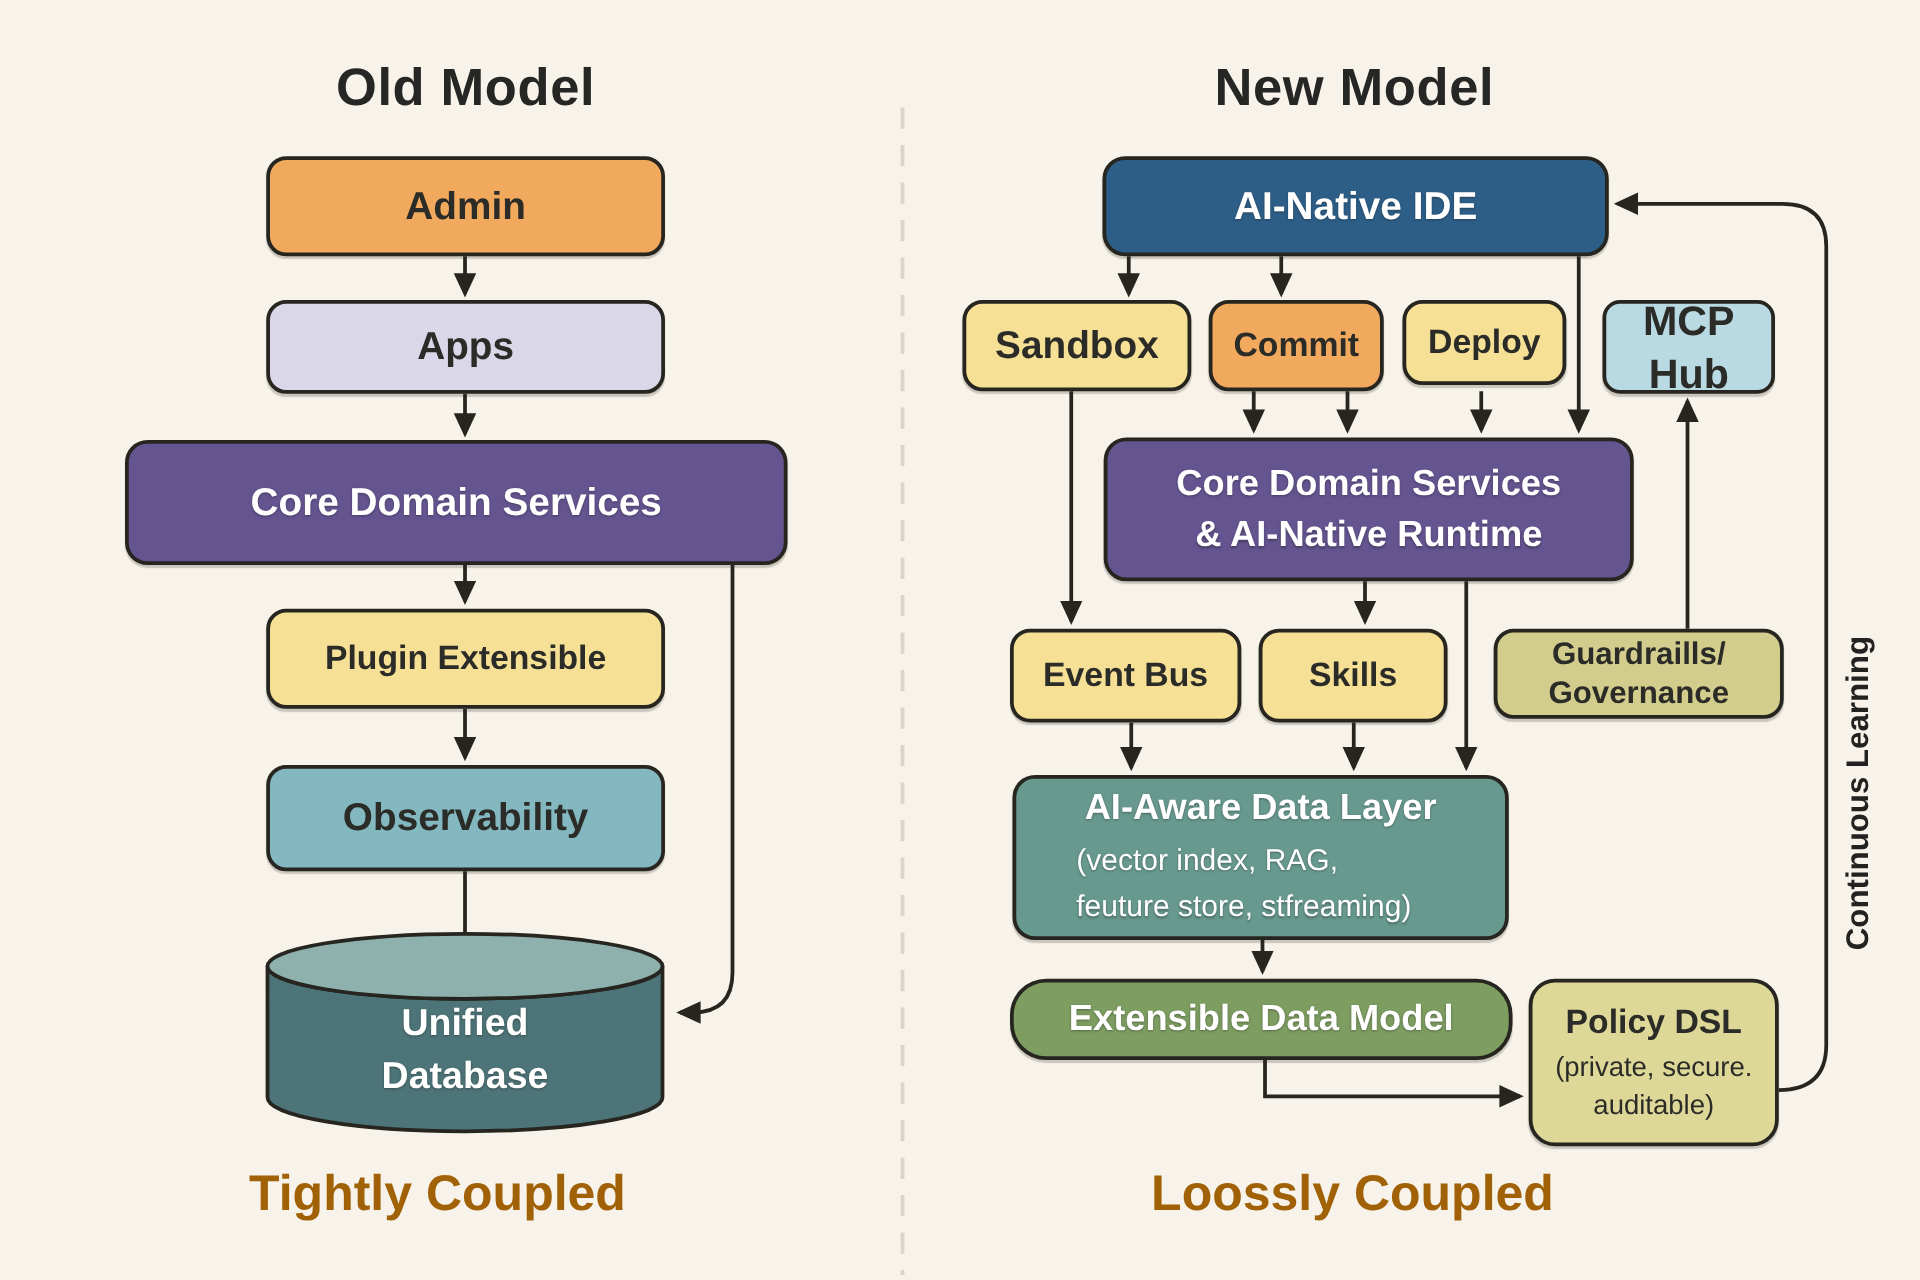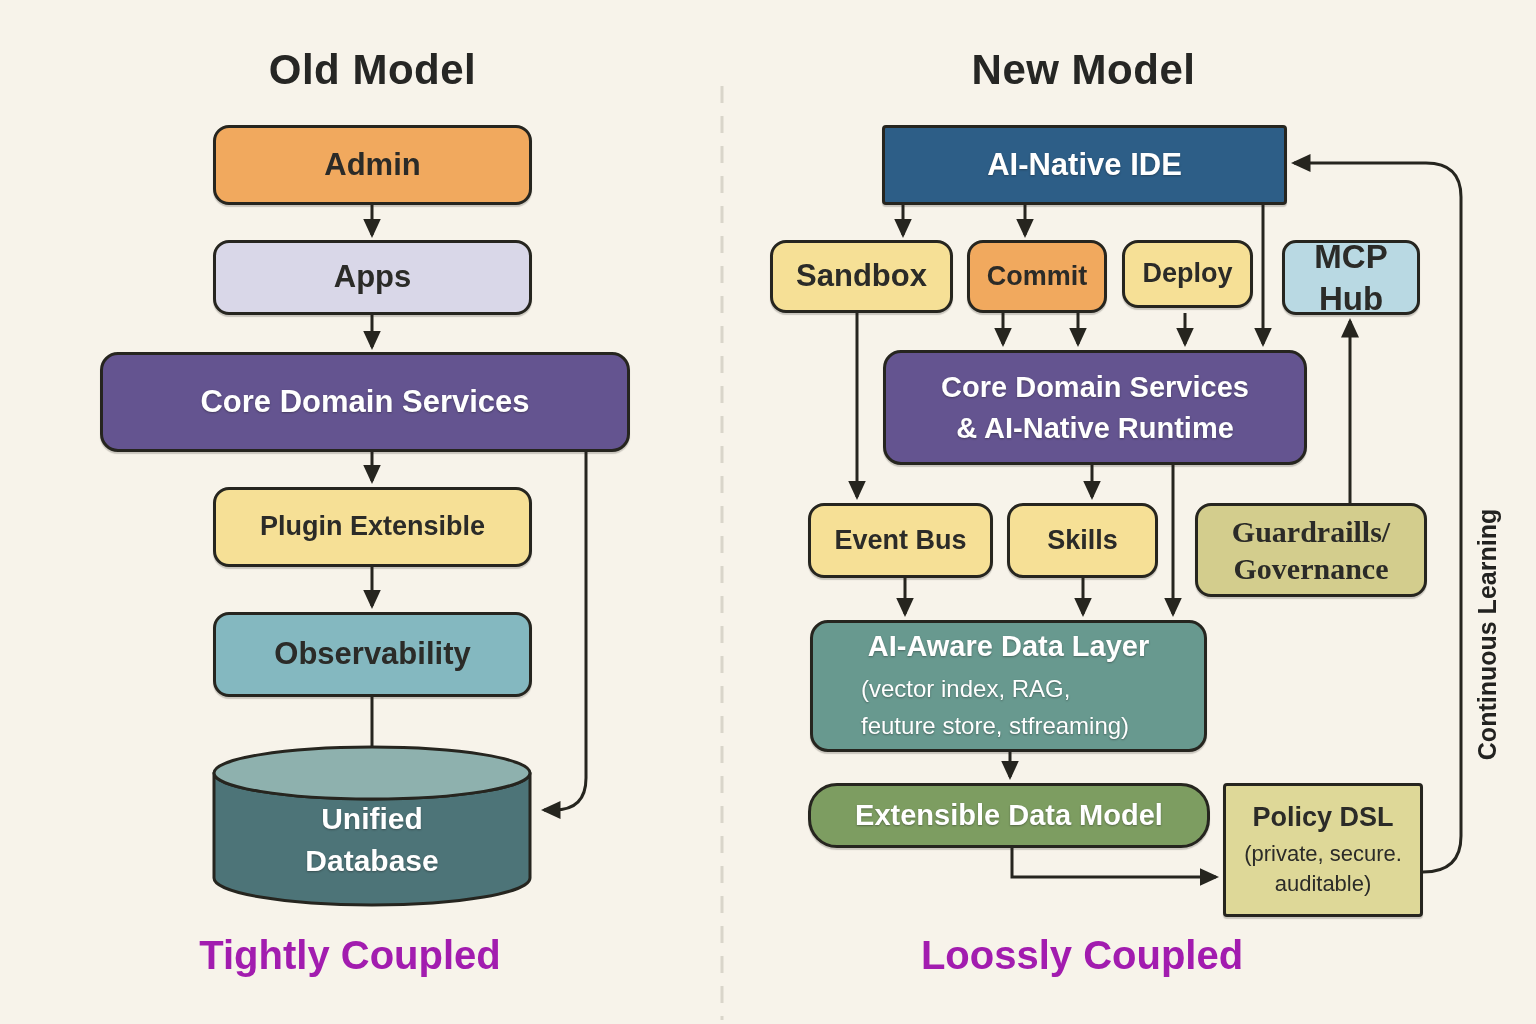--- a/index.html
+++ b/index.html
@@ -35,21 +35,21 @@
   .fill-purple{background:var(--purple);} .fill-yellow{background:var(--yellow);}
   .fill-teal{background:var(--teal);} .fill-blue{background:var(--blue);}
   .fill-lightblue{background:var(--light_blue);} .fill-olive{background:var(--olive);}
   .fill-datateal{background:var(--data_teal);} .fill-green{background:var(--green);}
   .fill-tan{background:var(--tan);}
   .col-title{
     position:absolute; font-size:42px; font-weight:700; text-align:center;
     color:#262624; letter-spacing:.5px;
   }
   .caption{
-    position:absolute; font-size:40px; font-weight:700; text-align:center; color:#a21caf;
+    position:absolute; font-size:40px; font-weight:700; text-align:center; color:#a16207;
   }
   .db-label{
     position:absolute; text-align:center; color:var(--text_light);
     font-size:30px; font-weight:600; line-height:42px; text-shadow:0 1px 2px rgba(25,25,25,.4);
   }
   .dl-title{font-size:29px; font-weight:600; width:100%; text-align:center; margin-bottom:6px;}
   .dl-sub{font-size:24px; font-weight:500; align-self:flex-start; padding-left:48px; text-align:left; line-height:1.55;}
   .policy-title{font-size:27px; font-weight:600; margin-bottom:4px;}
   .policy-sub{font-size:22px; font-weight:500; line-height:1.35;}
   .loop-label{
@@ -119,21 +119,21 @@
     <span>Plugin Extensible</span>
   </div>
   <div class="node fill-teal t-dark" style="left:213px;top:612px;width:319px;height:85px;font-size:31px;">
     <span>Observability</span>
   </div>
   <div class="db-label" style="left:213px;top:798px;width:318px;">
     <span style="display:block;">Unified</span>
     <span style="display:block;">Database</span>
   </div>
 
-  <div class="node fill-blue t-light" style="left:882px;top:125px;width:405px;height:80px;font-size:31px;border-radius:4px;">
+  <div class="node fill-blue t-light" style="left:882px;top:125px;width:405px;height:80px;font-size:31px;border-radius:18px;">
     <span>AI-Native IDE</span>
   </div>
   <div class="node fill-yellow t-dark" style="left:770px;top:240px;width:183px;height:73px;font-size:31px;">
     <span>Sandbox</span>
   </div>
   <div class="node fill-orange t-dark" style="left:967px;top:240px;width:140px;height:73px;font-size:27px;">
     <span>Commit</span>
   </div>
   <div class="node fill-yellow t-dark" style="left:1122px;top:240px;width:131px;height:68px;font-size:27px;">
     <span>Deploy</span>
@@ -144,33 +144,33 @@
   <div class="node fill-purple t-light" style="left:883px;top:350px;width:424px;height:115px;font-size:29px;line-height:1.4;border-radius:18px;">
     <span>Core Domain Services</span>
     <span>&amp; AI-Native Runtime</span>
   </div>
   <div class="node fill-yellow t-dark" style="left:808px;top:503px;width:185px;height:75px;font-size:27px;">
     <span>Event Bus</span>
   </div>
   <div class="node fill-yellow t-dark" style="left:1007px;top:503px;width:151px;height:75px;font-size:27px;">
     <span>Skills</span>
   </div>
-  <div class="node fill-olive t-dark" style="left:1195px;top:503px;width:232px;height:94px;font-size:30px;font-family:Liberation Serif, serif;">
+  <div class="node fill-olive t-dark" style="left:1195px;top:503px;width:232px;height:72px;font-size:25px;">
     <span>Guardraills/</span>
     <span>Governance</span>
   </div>
   <div class="node fill-datateal t-light" style="left:810px;top:620px;width:397px;height:132px;border-radius:18px;justify-content:center;">
     <span class="dl-title">AI-Aware Data Layer</span>
     <span class="dl-sub">(vector index, RAG,</span>
     <span class="dl-sub">feuture store, stfreaming)</span>
   </div>
   <div class="node fill-green t-light" style="left:808px;top:783px;width:402px;height:65px;font-size:29px;">
     <span>Extensible Data Model</span>
   </div>
-  <div class="node fill-tan t-dark" style="left:1223px;top:783px;width:200px;height:134px;border-radius:4px;">
+  <div class="node fill-tan t-dark" style="left:1223px;top:783px;width:200px;height:134px;border-radius:21px;">
     <span class="policy-title">Policy DSL</span>
     <span class="policy-sub">(private, secure.</span>
     <span class="policy-sub">auditable)</span>
   </div>
 
   <div class="loop-label">Continuous Learning</div>
 
 </div>
 
 </body></html>

